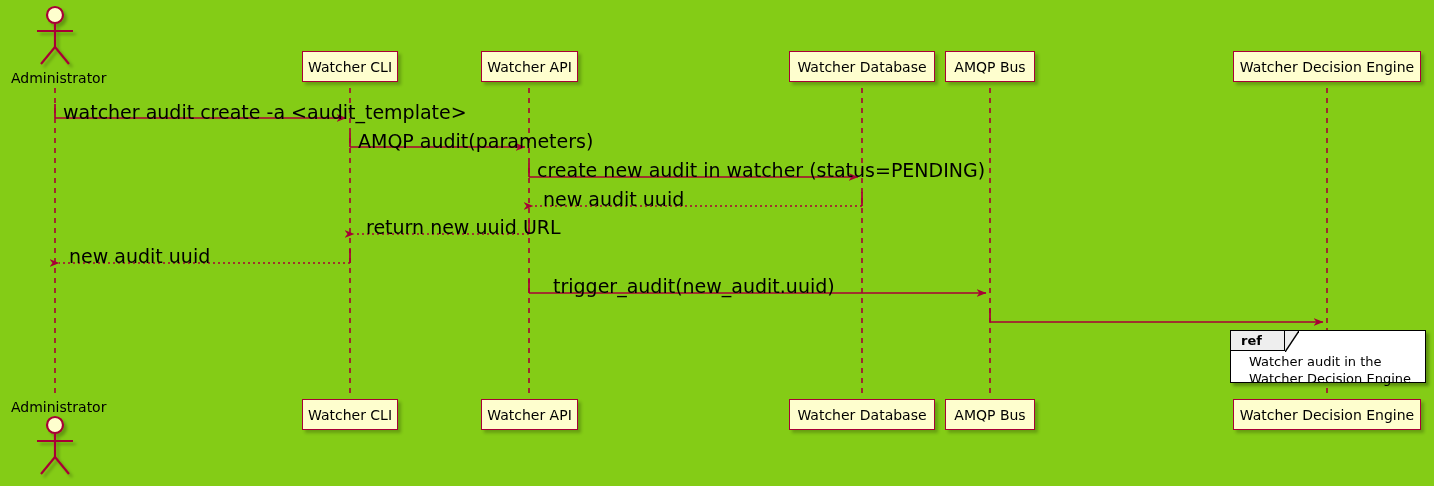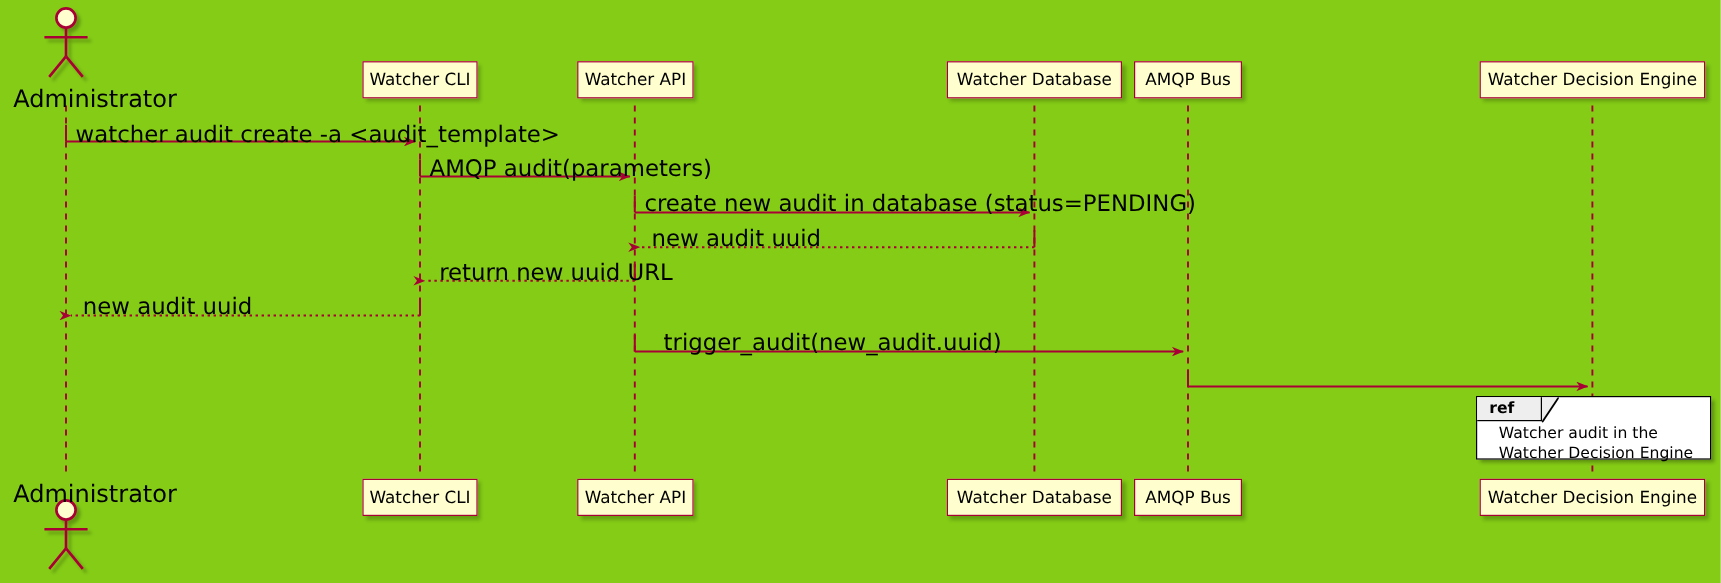--- a/index.html
+++ b/index.html
@@ -33,21 +33,21 @@
     display: flex;
     align-items: center;
     justify-content: center;
     font-size: 14px;
     color: #000000;
     white-space: nowrap;
     line-height: 1;
   }
   .actor-label {
     position: absolute;
-    font-size: 20px;
+    font-size: 14px;
     color: #000000;
     white-space: nowrap;
   }
   .msg-label {
     position: absolute;
     font-size: 19px;
     color: #000000;
     white-space: nowrap;
     line-height: 1;
   }
@@ -184,21 +184,21 @@
   </div>
   <div class="participant-box" style="left:945px; top:399px; width:90px; height:31px;">
     <span>AMQP Bus</span>
   </div>
   <div class="participant-box" style="left:1233px; top:399px; width:188px; height:31px;">
     <span>Watcher Decision Engine</span>
   </div>
 
   <div class="msg-label" style="left:63px; top:103px;">watcher audit create -a &lt;audit_template&gt;</div>
   <div class="msg-label" style="left:358px; top:132px;">AMQP audit(parameters)</div>
-  <div class="msg-label" style="left:537px; top:161px;">create new audit in database (status=PENDING)</div>
+  <div class="msg-label" style="left:537px; top:161px;">create new audit in watcher (status=PENDING)</div>
   <div class="msg-label" style="left:543px; top:190px;">new audit uuid</div>
   <div class="msg-label" style="left:366px; top:218px;">return new uuid URL</div>
   <div class="msg-label" style="left:69px; top:247px;">new audit uuid</div>
   <div class="msg-label" style="left:537px; top:277px;margin-left:16px;">trigger_audit(new_audit.uuid)</div>
 
   <div class="ref-frame" style="left:1230px; top:330px; width:196px; height:53px;">
     <div class="ref-tab">
       <span>ref</span>
     </div>
     <svg style="position:absolute; left:54px; top:0; width:14px; height:21px;" viewBox="0 0 14 21" xmlns="http://www.w3.org/2000/svg">

